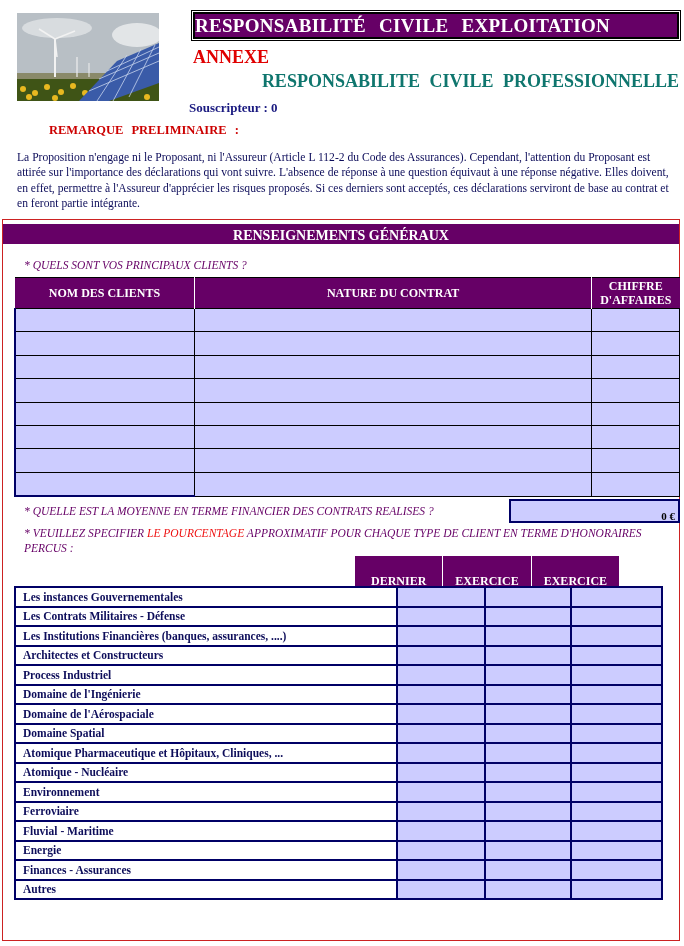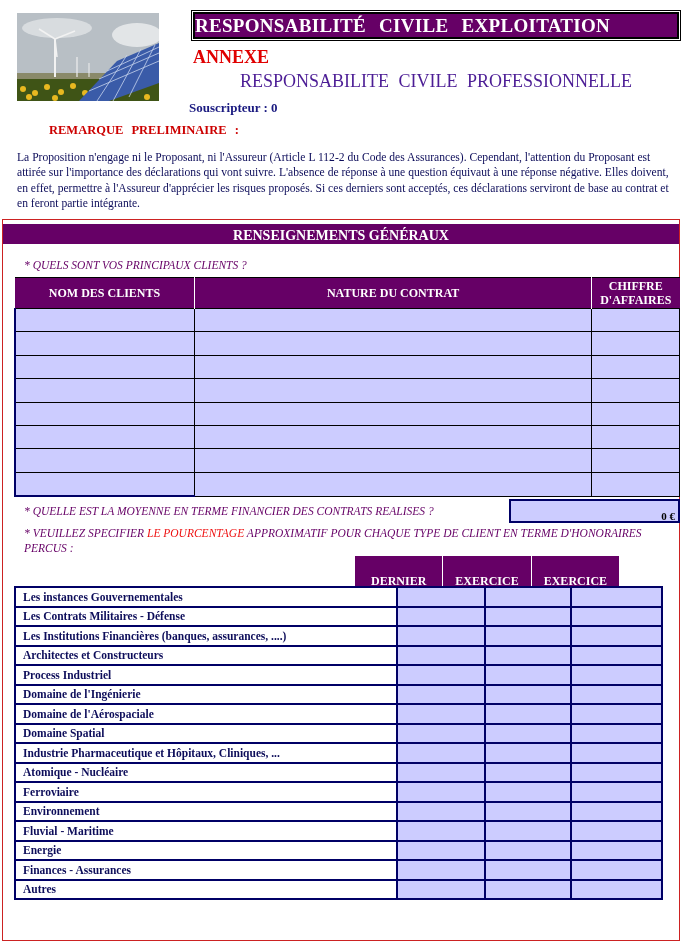--- a/index.html
+++ b/index.html
@@ -7,21 +7,21 @@
          font-family:"Liberation Serif", "DejaVu Serif", serif; }
   .abs { position:absolute; }
   .hero-img { left:17px; top:13px; width:142px; height:88px; overflow:hidden;
               background:linear-gradient(180deg,#9aa3ab 0%,#c4c9cd 45%,#aab0b4 62%,#7a7c4a 75%,#4d5a22 100%); }
   .hero-img svg { display:block; }
   .title-box { left:193px; top:12px; width:486px; height:27px; background:#660066;
                border:2px solid #000; box-sizing:border-box; outline:1px solid #000; outline-offset:1px;
                color:#fff; font-weight:bold; font-size:19px; line-height:23px;
                letter-spacing:0.3px; word-spacing:8px; }
   .annexe { left:193px; top:47px; width:486px; color:#e00000; font-weight:bold; font-size:18px; line-height:20px; }
-  .annexe2 { left:193px; top:71px; width:486px; text-align:center; color:#4c1d95; font-weight:normal; font-size:18px; line-height:20px; word-spacing:5px; }
+  .annexe2 { left:193px; top:71px; width:486px; text-align:right; color:#0f766e; font-weight:bold; font-size:18px; line-height:20px; word-spacing:5px; }
   .souscripteur { left:189px; top:100px; color:#1a1a80; font-weight:bold; font-size:13px; }
   .remarque { left:49px; top:123px; color:#cc0000; font-weight:bold; font-size:12.5px; word-spacing:5px; }
   .para { left:17px; top:150px; width:662px; color:#0d0d5a; font-size:11.6px; line-height:15.4px; }
   .frame { left:2px; top:219px; width:678px; height:722px; border:1px solid #cc2222; box-sizing:border-box; }
   .section-bar { left:3px; top:224px; width:676px; height:20px; background:#660066; color:#fff;
                  font-weight:bold; font-size:14px; text-align:center; line-height:24px; }
   .q { color:#660066; font-style:italic; font-size:11.5px; }
   .q1 { left:24px; top:259px; }
   .q2 { left:24px; top:505px; }
   .q3 { left:24px; top:526px; line-height:14.5px; width:640px; }
@@ -229,39 +229,39 @@
         <td class="cell"></td>
         <td class="cell"></td>
       </tr>
     <tr>
         <td class="lbl">Domaine Spatial</td>
         <td class="cell"></td>
         <td class="cell"></td>
         <td class="cell"></td>
       </tr>
     <tr>
-        <td class="lbl">Industrie Pharmaceutique et Hôpitaux, Cliniques, ...</td>
+        <td class="lbl">Atomique Pharmaceutique et Hôpitaux, Cliniques, ...</td>
         <td class="cell"></td>
         <td class="cell"></td>
         <td class="cell"></td>
       </tr>
     <tr>
         <td class="lbl">Atomique - Nucléaire</td>
         <td class="cell"></td>
         <td class="cell"></td>
         <td class="cell"></td>
       </tr>
     <tr>
+        <td class="lbl">Environnement</td>
+        <td class="cell"></td>
+        <td class="cell"></td>
+        <td class="cell"></td>
+      </tr>
+    <tr>
         <td class="lbl">Ferroviaire</td>
-        <td class="cell"></td>
-        <td class="cell"></td>
-        <td class="cell"></td>
-      </tr>
-    <tr>
-        <td class="lbl">Environnement</td>
         <td class="cell"></td>
         <td class="cell"></td>
         <td class="cell"></td>
       </tr>
     <tr>
         <td class="lbl">Fluvial - Maritime</td>
         <td class="cell"></td>
         <td class="cell"></td>
         <td class="cell"></td>
       </tr>

